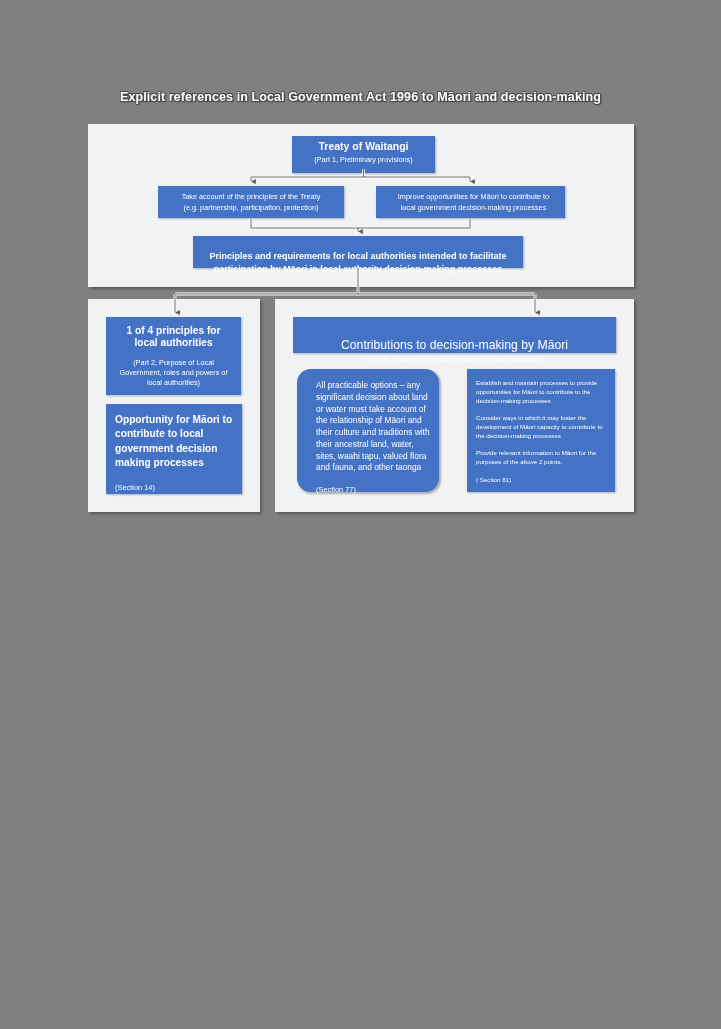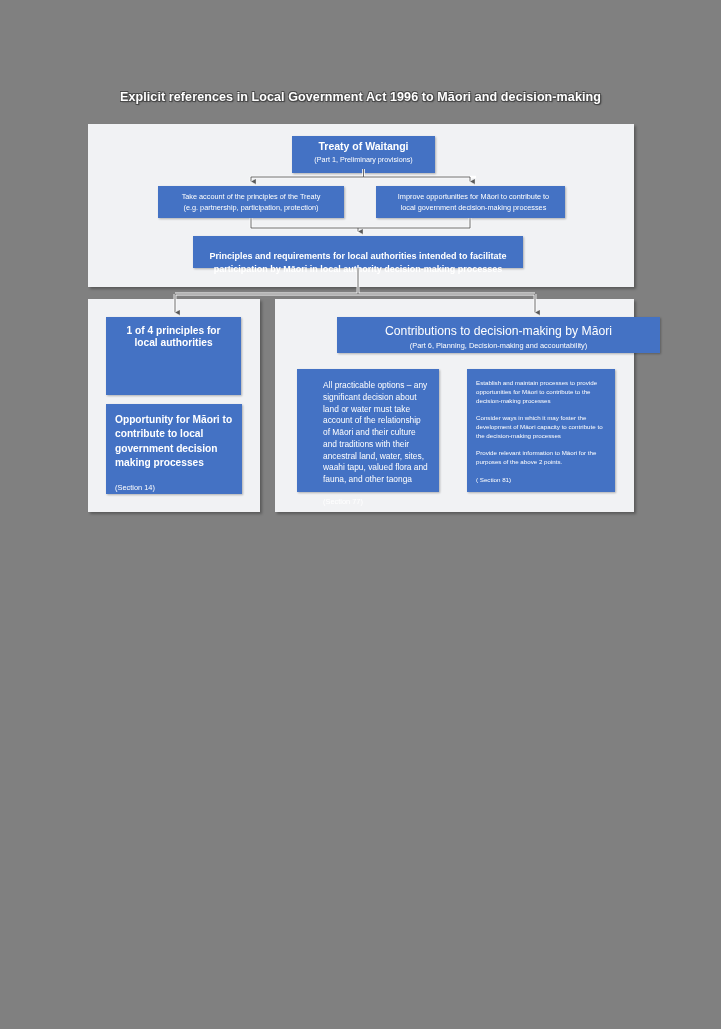--- a/index.html
+++ b/index.html
@@ -104,29 +104,29 @@
   #box-opportunity {
     left: 106px; top: 404px; width: 136px; height: 90px;
     padding: 9px 9px 0 9px;
   }
   #box-opportunity .hl  { font-size: 10.2px; line-height: 1.42; }
   #box-opportunity .sub { font-size: 7.4px; margin-top: 12px; }
 
   
   #box-contributions {
     left: 293px; top: 317px; width: 323px; height: 36px;
-    padding-top: 7px;
-    margin-left: 44px;
+    padding-top: 21px;
   }
   #box-contributions .hl  { font-size: 12.2px; font-weight: normal; }
   #box-contributions .sub { font-size: 7.4px; margin-top: 2px; }
 
   #box-s77 {
     left: 297px; top: 369px; width: 142px; height: 123px;
-    padding: 11px 9px 0 26px;
+    padding: 11px 9px 0 19px;
+    border-radius: 14px;
   }
   #box-s77 .sub     { font-size: 8.4px; line-height: 1.40; }
   #box-s77 .section { font-size: 7.4px; margin-top: 11px; display: block; }
 
   #box-s81 {
     left: 467px; top: 369px; width: 148px; height: 123px;
     padding: 10px 9px 0 9px;
   }
   #box-s81 .sub     { font-size: 6.2px; line-height: 1.45; display: block; }
   #box-s81 .sub + .sub { margin-top: 8px; }
@@ -164,20 +164,21 @@
 
 <div class="box center" id="box-principles">
   <span class="hl">Principles and requirements for local authorities intended to facilitate</span>
   <span class="hl">participation by Māori in local authority decision-making processes</span>
 </div>
 
 <div class="panel" id="panel-left"></div>
 
 <div class="box center" id="box-1of4">
   <span class="hl">1 of 4 principles for local authorities</span>
+  <span class="sub">(Part 2, Purpose of Local Government, roles and powers of local authorities)</span>
 </div>
 
 <div class="box" id="box-opportunity">
   <span class="hl">Opportunity for Māori to contribute to local government decision making processes</span>
   <span class="sub">(Section 14)</span>
 </div>
 
 <div class="panel" id="panel-right"></div>
 
 <div class="box center" id="box-contributions">

